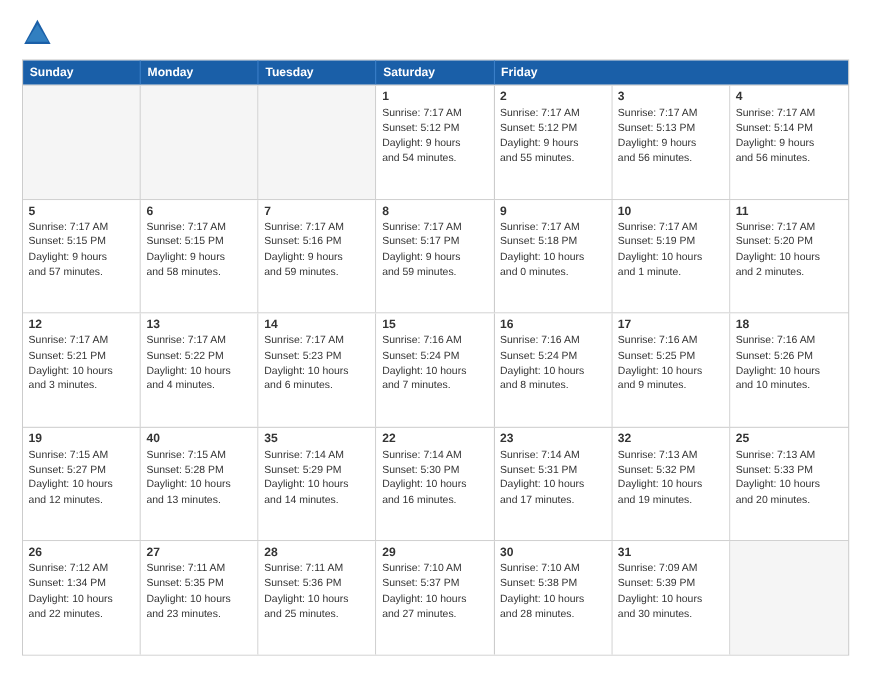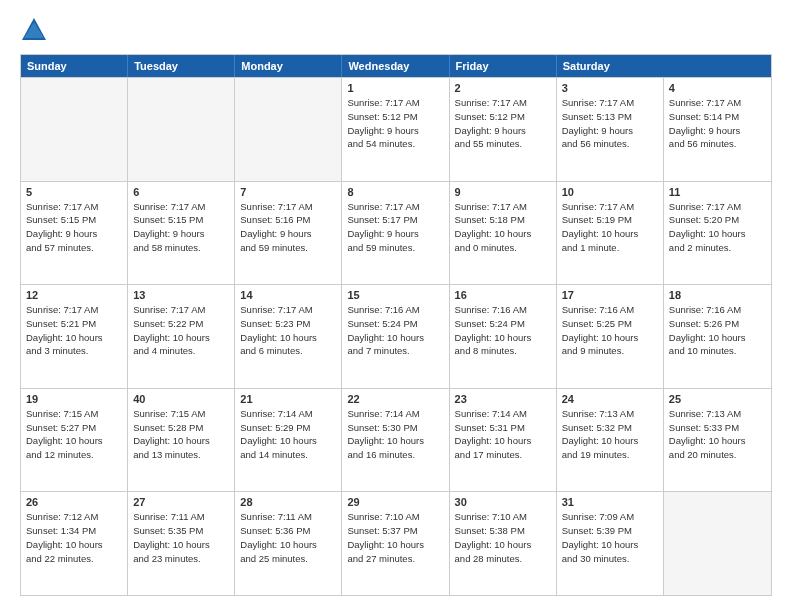--- a/index.html
+++ b/index.html
@@ -119,25 +119,24 @@
     </div>
     <div class="title-block">
       <div class="calendar-title"></div>
       <div class="calendar-subtitle"></div>
     </div>
   </div>
 
   <div class="calendar">
     <div class="cal-header" id="cal-header-row">
         <div class="cal-header-cell">Sunday</div>
+        <div class="cal-header-cell">Monday</div>
         <div class="cal-header-cell">Tuesday</div>
-        <div class="cal-header-cell">Monday</div>
-        <div class="cal-header-cell">Wednesday</div>
+        <div class="cal-header-cell">Saturday</div>
         <div class="cal-header-cell">Friday</div>
-        <div class="cal-header-cell">Saturday</div>
       </div>
     <div class="cal-body" id="cal-body">
         <div class="cal-row">
           <div class="cal-cell shaded"></div>
           <div class="cal-cell shaded"></div>
           <div class="cal-cell shaded"></div>
           <div class="cal-cell">
             <span class="day-num">1</span>
             <div class="cell-info" style="white-space: pre-line;">Sunrise: 7:17 AM
 Sunset: 5:12 PM
@@ -277,42 +276,42 @@
 and 12 minutes.</div>
           </div>
           <div class="cal-cell">
             <span class="day-num">40</span>
             <div class="cell-info" style="white-space: pre-line;">Sunrise: 7:15 AM
 Sunset: 5:28 PM
 Daylight: 10 hours
 and 13 minutes.</div>
           </div>
           <div class="cal-cell">
-            <span class="day-num">21</span>
+            <span class="day-num">35</span>
             <div class="cell-info" style="white-space: pre-line;">Sunrise: 7:14 AM
 Sunset: 5:29 PM
 Daylight: 10 hours
 and 14 minutes.</div>
           </div>
           <div class="cal-cell">
             <span class="day-num">22</span>
             <div class="cell-info" style="white-space: pre-line;">Sunrise: 7:14 AM
 Sunset: 5:30 PM
 Daylight: 10 hours
 and 16 minutes.</div>
           </div>
           <div class="cal-cell">
             <span class="day-num">23</span>
             <div class="cell-info" style="white-space: pre-line;">Sunrise: 7:14 AM
 Sunset: 5:31 PM
 Daylight: 10 hours
 and 17 minutes.</div>
           </div>
           <div class="cal-cell">
-            <span class="day-num">24</span>
+            <span class="day-num">32</span>
             <div class="cell-info" style="white-space: pre-line;">Sunrise: 7:13 AM
 Sunset: 5:32 PM
 Daylight: 10 hours
 and 19 minutes.</div>
           </div>
           <div class="cal-cell">
             <span class="day-num">25</span>
             <div class="cell-info" style="white-space: pre-line;">Sunrise: 7:13 AM
 Sunset: 5:33 PM
 Daylight: 10 hours

